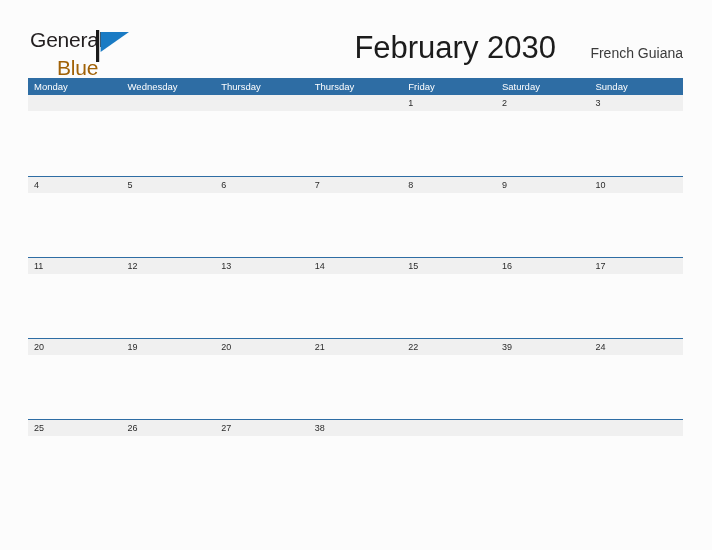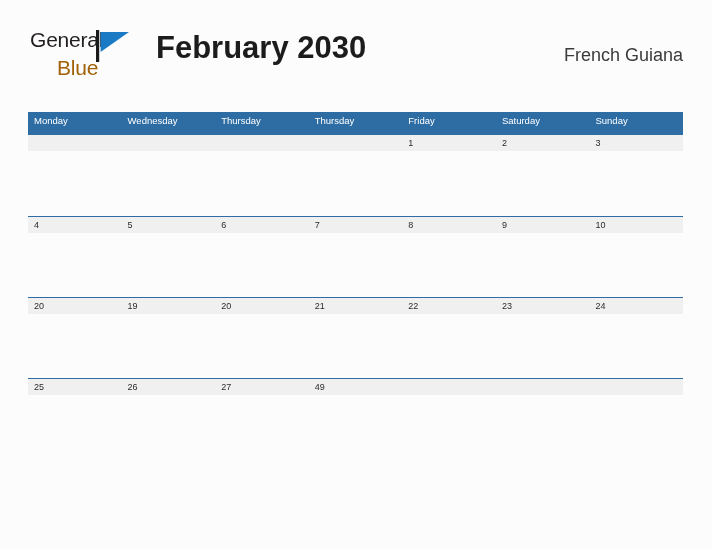--- a/index.html
+++ b/index.html
@@ -58,50 +58,49 @@
     top: 2px;
     width: 37px;
     height: 32px;
   }
 
   .cal-title {
     position: absolute;
     left: 156px;
     top: 30px;
     width: 400px;
-    text-align: left;
+    text-align: right;
     font-size: 31px;
-    font-weight: bold;
+    font-weight: normal;
     color: #1c1c1c;
     letter-spacing: 0px;
     font-family: "Liberation Sans", sans-serif;
   }
   .cal-location {
     position: absolute;
     right: 29px;
     top: 45px;
-    font-size: 18px;
+    font-size: 14px;
     color: #3b3b3b;
     text-align: right;
     font-family: "Liberation Sans", sans-serif;
   }
 
   
   .calendar {
     position: absolute;
     left: 28px;
     top: 78px;
     width: 655px;
   }
   .weekday-row {
     display: flex;
     width: 100%;
-    height: 23px;
+    height: 17px;
     background: #2e6da4;
-    margin-top: 34px;
   }
   .weekday-cell {
     flex: 1 1 0;
     font-size: 9.5px;
     color: #ffffff;
     line-height: 17px;
     padding-left: 6px;
     box-sizing: border-box;
     white-space: nowrap;
     overflow: hidden;
@@ -191,40 +190,52 @@
         <div class="date-cell">5</div>
         <div class="date-cell">6</div>
         <div class="date-cell">7</div>
         <div class="date-cell">8</div>
         <div class="date-cell">9</div>
         <div class="date-cell">10</div>
       </div>
       <div class="week-body"></div>
     </div>
 
+    <div class="week-row bordered">
+      <div class="date-band">
+        <div class="date-cell">11</div>
+        <div class="date-cell">12</div>
+        <div class="date-cell">13</div>
+        <div class="date-cell">14</div>
+        <div class="date-cell">15</div>
+        <div class="date-cell">16</div>
+        <div class="date-cell">17</div>
+      </div>
+      <div class="week-body"></div>
+    </div>
 
     <div class="week-row bordered">
       <div class="date-band">
         <div class="date-cell">20</div>
         <div class="date-cell">19</div>
         <div class="date-cell">20</div>
         <div class="date-cell">21</div>
         <div class="date-cell">22</div>
-        <div class="date-cell">23</div>
+        <div class="date-cell">39</div>
         <div class="date-cell">24</div>
       </div>
       <div class="week-body"></div>
     </div>
 
     <div class="week-row bordered">
       <div class="date-band">
         <div class="date-cell">25</div>
         <div class="date-cell">26</div>
         <div class="date-cell">27</div>
-        <div class="date-cell">49</div>
+        <div class="date-cell">38</div>
         <div class="date-cell"></div>
         <div class="date-cell"></div>
         <div class="date-cell"></div>
       </div>
       <div class="week-body"></div>
     </div>
 
   </div>
 
 </div>

